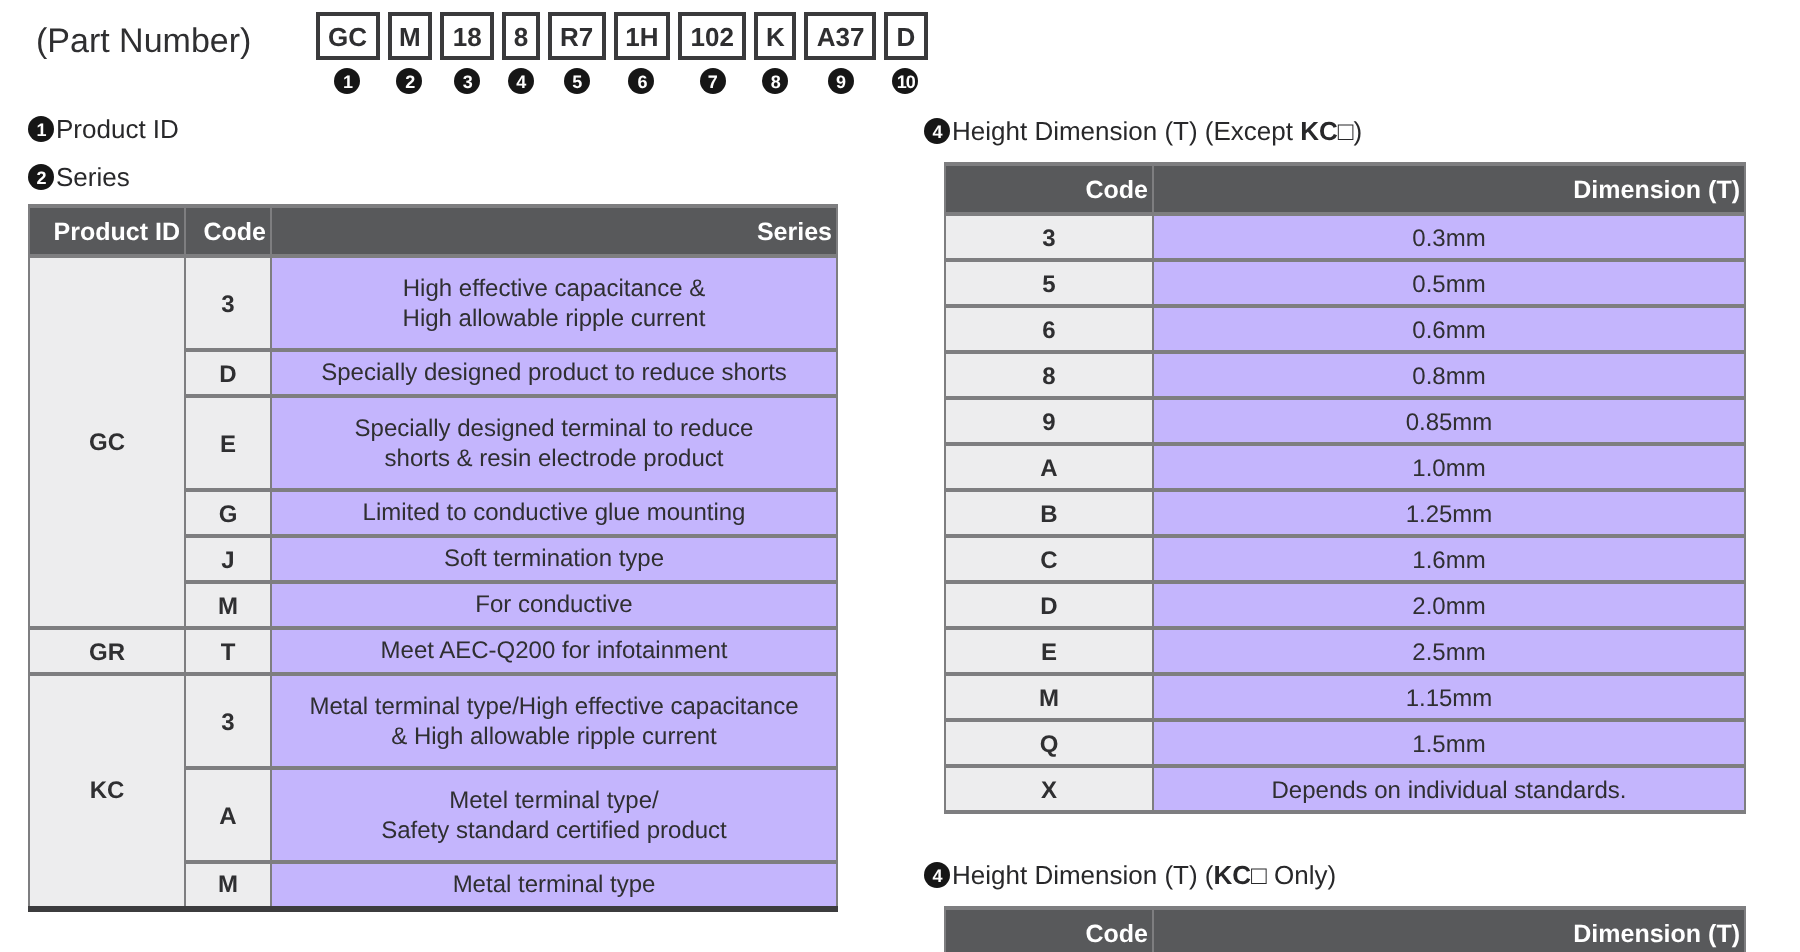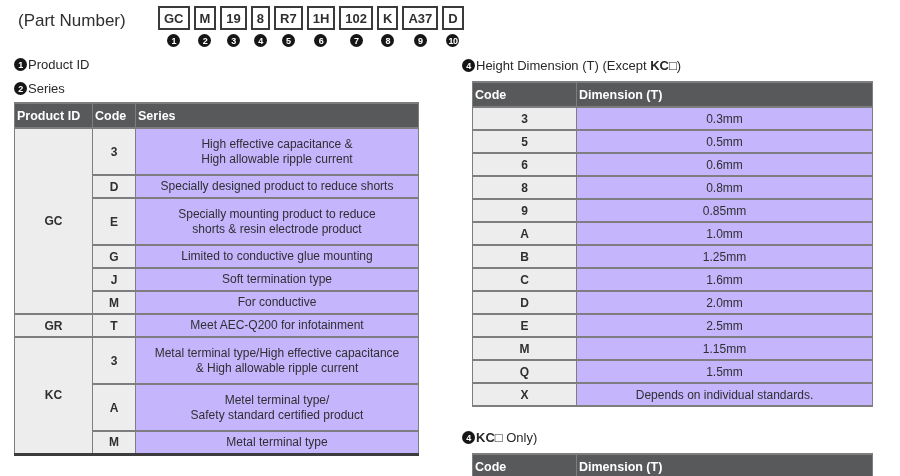--- a/index.html
+++ b/index.html
@@ -22,21 +22,21 @@
   
   .heading { position:absolute; display:flex; align-items:center; font-size:13px;
              color:#28282a; white-space:pre; }
   .heading .badge { margin-right:1px; }
   .heading .b { font-weight:bold; }
 
   
   table { border-collapse:collapse; table-layout:fixed; position:absolute;
           font-size:12px; color:#2f2f31; }
   th { background:#58595b; color:#fff; font-weight:bold; font-size:12.5px;
-       height:25px; text-align:left; }
+       height:25px; text-align:right; }
   td { text-align:center; background:#c4b5fd; }
   th, td { border-left:1px solid #7e7e80; border-right:1px solid #7e7e80;
            border-top:2px solid #7e7e80; border-bottom:2px solid #7e7e80;
            padding:1px 2px; overflow:hidden; }
   table { border:1px solid #5c5c5e; }
   td.shade { background:#ededee; font-weight:bold; }
   td .ln { display:block; line-height:15px; }
   tr.h1 td { height:23px; }
   tr.h2 td { height:47px; }
 
@@ -58,21 +58,21 @@
   <div class="pn-boxes">
       <div class="pn-seg">
         <div class="pn-box">GC</div>
         <span class="badge">1</span>
       </div>
       <div class="pn-seg">
         <div class="pn-box">M</div>
         <span class="badge">2</span>
       </div>
       <div class="pn-seg">
-        <div class="pn-box">19</div>
+        <div class="pn-box">18</div>
         <span class="badge">3</span>
       </div>
       <div class="pn-seg">
         <div class="pn-box">8</div>
         <span class="badge">4</span>
       </div>
       <div class="pn-seg">
         <div class="pn-box">R7</div>
         <span class="badge">5</span>
       </div>
@@ -130,21 +130,21 @@
         </tr>
         <tr class="h1">
           <td class="shade">D</td>
           <td>
             <span class="ln">Specially designed product to reduce shorts</span>
           </td>
         </tr>
         <tr class="h2">
           <td class="shade">E</td>
           <td>
-            <span class="ln">Specially mounting product to reduce</span>
+            <span class="ln">Specially designed terminal to reduce</span>
             <span class="ln">shorts &amp; resin electrode product</span>
           </td>
         </tr>
         <tr class="h1">
           <td class="shade">G</td>
           <td>
             <span class="ln">Limited to conductive glue mounting</span>
           </td>
         </tr>
         <tr class="h1">
@@ -255,21 +255,21 @@
           <td>1.5mm</td>
         </tr>
         <tr class="h1">
           <td class="shade">X</td>
           <td>Depends on individual standards.</td>
         </tr>
       </tbody>
   </table>
 
   <div class="heading" id="hd-height-kconly">
-    <span class="badge">4</span><span class="b">KC□</span><span> Only)</span>
+    <span class="badge">4</span><span>Height Dimension (T) (</span><span class="b">KC□</span><span> Only)</span>
   </div>
 
   <table id="height-table-kc">
     <colgroup>
         <col style="width:104px">
         <col>
       </colgroup>
     <thead>
         <tr>
           <th>Code</th>

